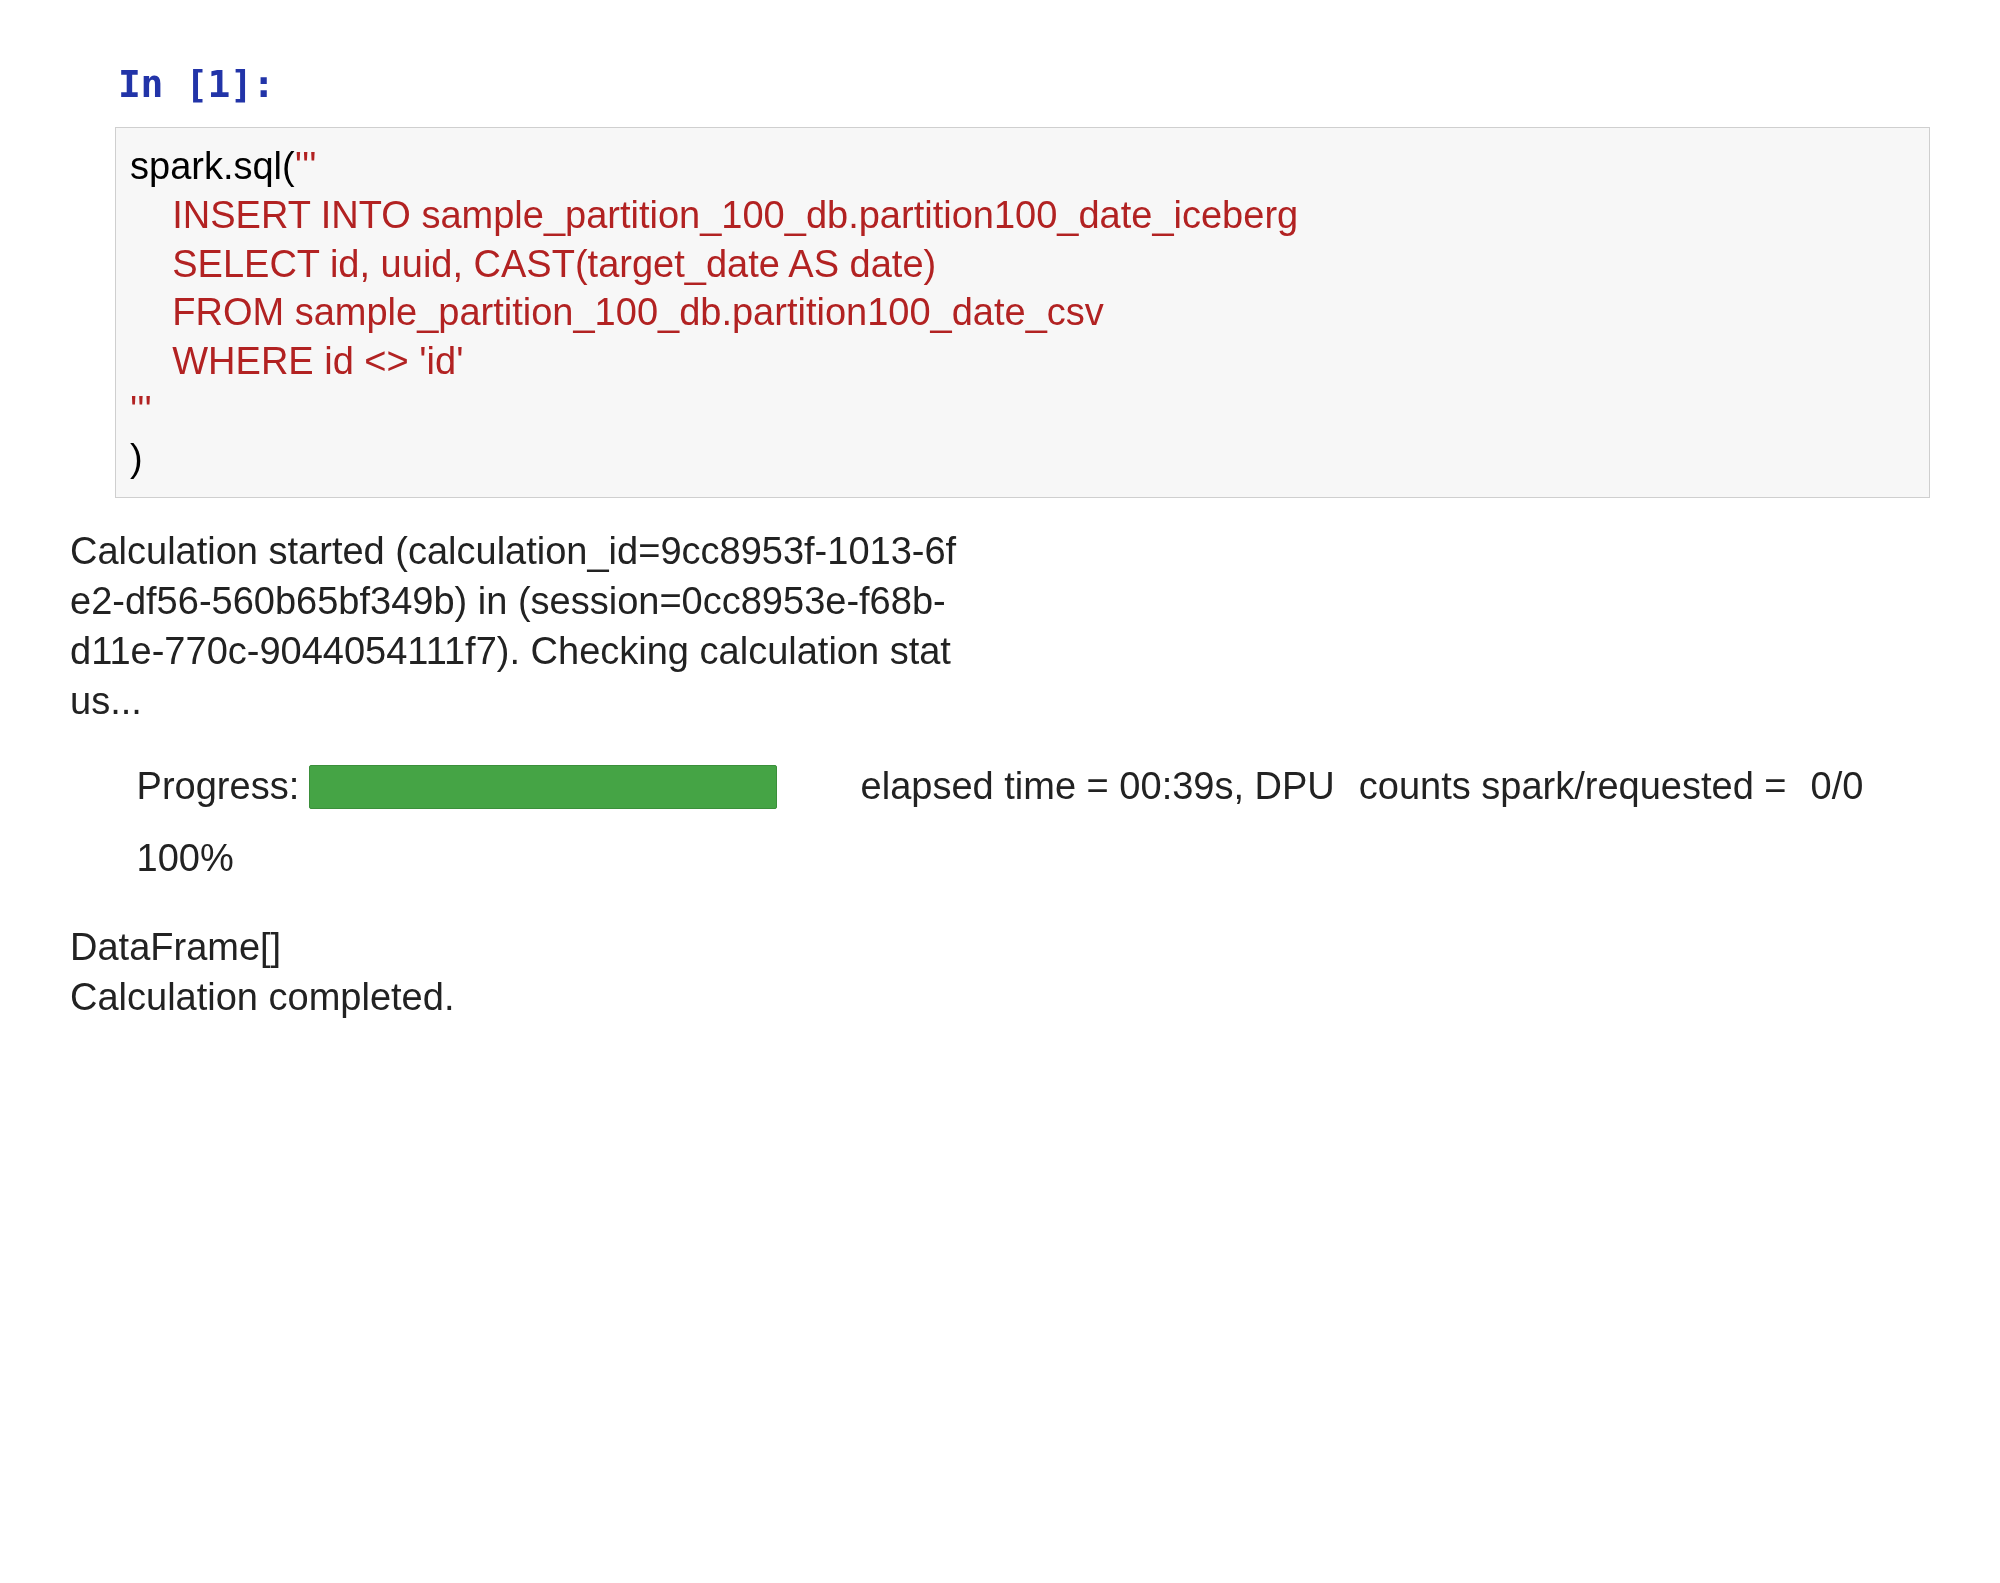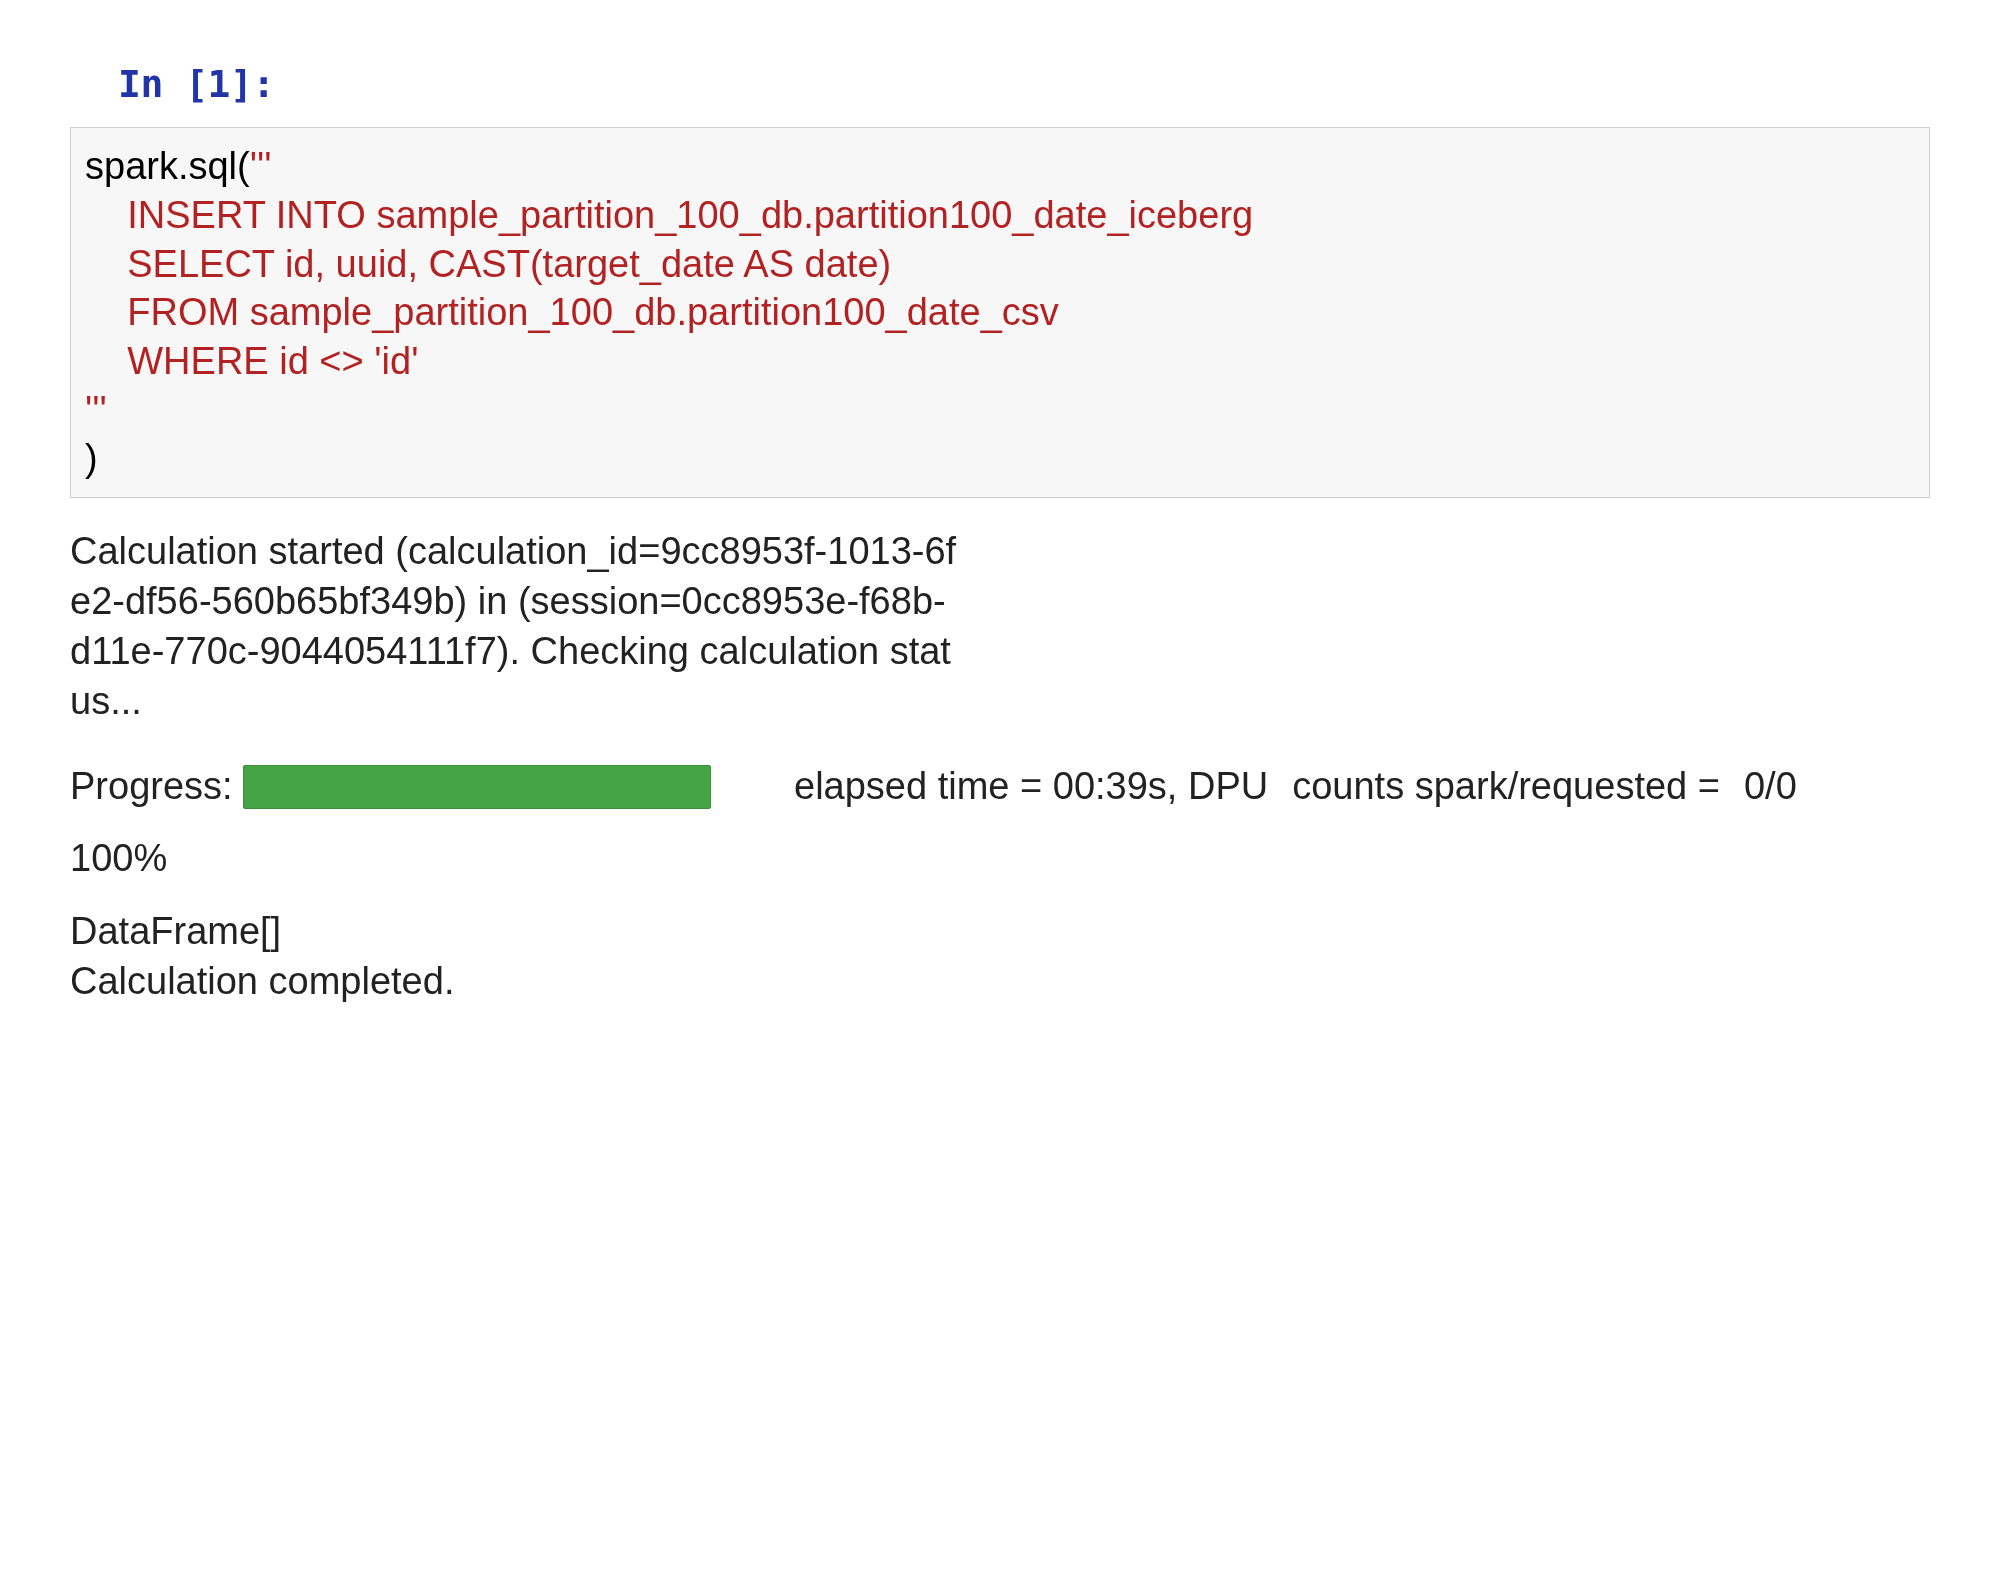--- a/index.html
+++ b/index.html
@@ -21,40 +21,42 @@
   }
   .code-cell {
     border: 1px solid #cfcfcf;
     background: #f7f7f7;
     padding: 14px 20px 14px 14px;
     font-family: -apple-system, BlinkMacSystemFont, "Segoe UI", Helvetica, Arial, sans-serif;
     font-size: 38px;
     line-height: 1.28;
     white-space: pre;
     overflow: hidden;
+    margin-left: 45px;
   }
   .tok-call { color: #000000; }
   .tok-str  { color: #b22222; }
   .output-block {
     margin-top: 28px;
     font-size: 38px;
     color: #222222;
   }
   .status-text {
     line-height: 1.32;
     margin-bottom: 36px;
     max-width: 930px;
     word-break: break-all;
     margin-top: 27px;
   }
   .progress-row {
     display: flex;
     align-items: flex-start;
     gap: 24px;
-    margin-bottom: 24px;
+    margin-bottom: 40px;
+    justify-content: center;
   }
   .progress-left {
     display: flex;
     flex-direction: column;
     width: 700px;
   }
   .progress-line1 {
     display: flex;
     align-items: center;
     gap: 10px;

